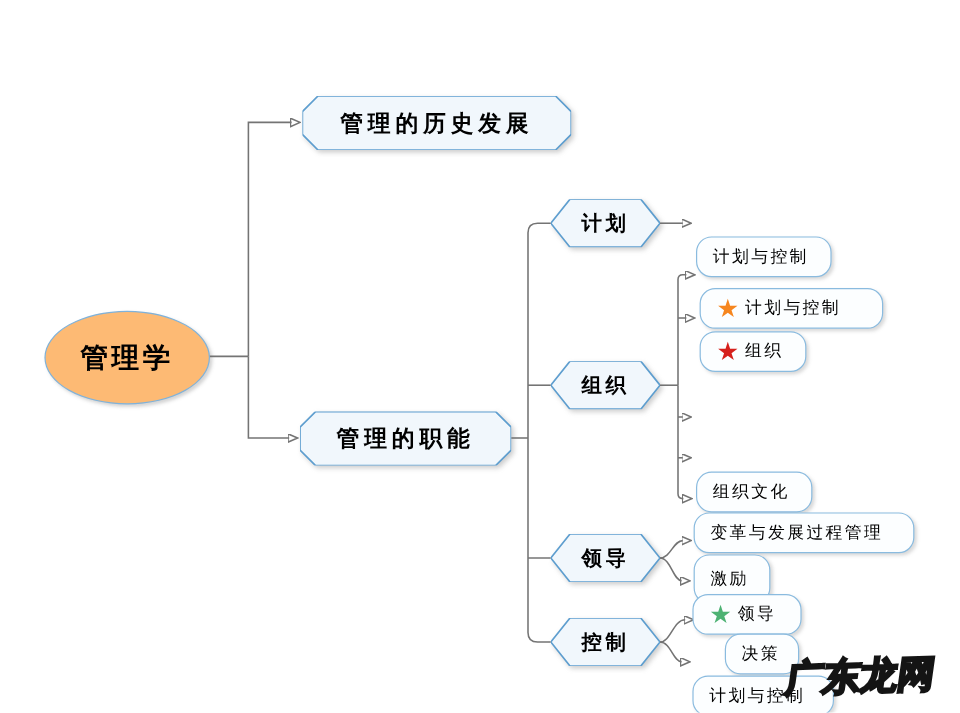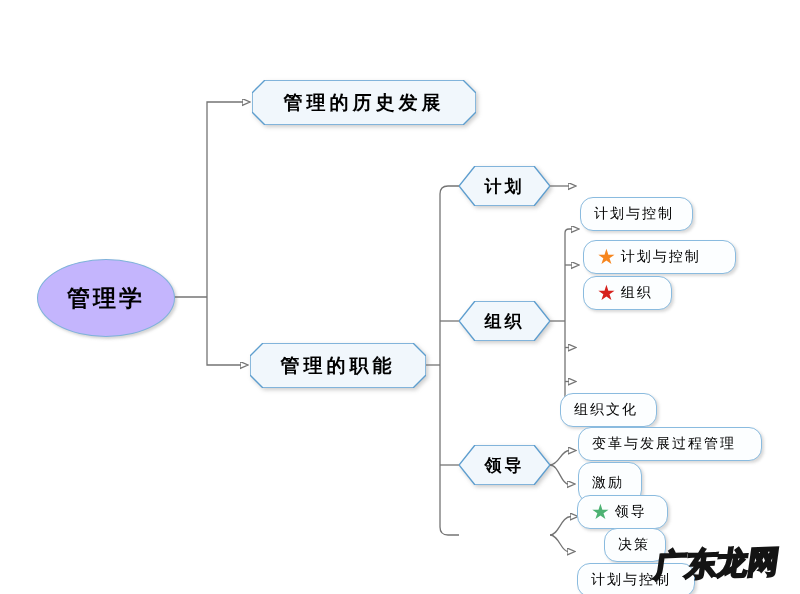--- a/index.html
+++ b/index.html
@@ -8,21 +8,21 @@
     font-family:"DejaVu Sans","Liberation Sans",sans-serif;
   }
   .wires{position:absolute;left:0;top:0;z-index:0;}
   .wires path{stroke:#747474;stroke-width:1.3;fill:none;}
   .node{position:absolute;z-index:1;display:flex;align-items:center;justify-content:center;}
   .shape{position:absolute;left:0;top:0;width:100%;height:100%;
          filter:drop-shadow(2px 2px 2px rgba(110,110,110,.35));}
   .shape polygon{fill:#f1f7fc;stroke:#5e9ecf;stroke-width:1.4;}
   .lbl{position:relative;z-index:2;color:#000;white-space:nowrap;}
   .root-node{
-    background:#c4b5fd;border:1.6px solid #7fb2da;border-radius:50%;
+    background:#fdba74;border:1.6px solid #7fb2da;border-radius:50%;
     box-shadow:2px 2px 3px rgba(110,110,110,.3);
   }
   .root-lbl{font-size:23px;font-weight:bold;letter-spacing:3px;}
   .oct-lbl{font-size:19px;font-weight:bold;letter-spacing:4px;}
   .hex-lbl{font-size:17px;font-weight:bold;letter-spacing:3px;}
   .pill{
     background:#fcfeff;border:1.3px solid #8abbdf;border-radius:13px;
     box-shadow:2px 2px 3px rgba(120,120,120,.28);
     justify-content:flex-start;padding:16px 13px;box-sizing:border-box;margin-top:24px;
   }
@@ -103,37 +103,43 @@
     <span class="lbl hex-lbl">组织</span>
   </div>
 
   <div class="node" style="left:459px;top:445px;width:91px;height:40px">
     <svg class="shape" viewBox="0 0 91 40" preserveAspectRatio="none">
       <polygon points="0,20 16,0 75,0 91,20 75,40 16,40"></polygon>
     </svg>
     <span class="lbl hex-lbl">领导</span>
   </div>
 
+  <div class="node" style="left:459px;top:515px;width:91px;height:40px">
+    <svg class="shape" viewBox="0 0 91 40" preserveAspectRatio="none">
+      <polygon points="0,20 16,0 75,0 91,20 75,40 16,40"></polygon>
+    </svg>
+    <span class="lbl hex-lbl">控制</span>
+  </div>
 
   <div class="node pill" style="left:580px;top:173px;width:113px;height:25px">
     <span class="lbl pill-lbl">计划与控制</span>
   </div>
 
   <div class="node pill" style="left:583px;top:216px;width:153px;height:26px">
     <span class="star star-orange">★</span>
     <span class="lbl pill-lbl">计划与控制</span>
   </div>
 
   <div class="node pill" style="left:583px;top:252px;width:89px;height:26px">
     <span class="star star-red">★</span>
     <span class="lbl pill-lbl">组织</span>
   </div>
 
 
-  <div class="node pill" style="left:560px;top:369px;width:97px;height:25px">
+  <div class="node pill" style="left:580px;top:369px;width:97px;height:25px">
     <span class="lbl pill-lbl">组织文化</span>
   </div>
 
   <div class="node pill" style="left:578px;top:403px;width:184px;height:20px">
     <span class="lbl pill-lbl">变革与发展过程管理</span>
   </div>
 
   <div class="node pill" style="left:578px;top:438px;width:64px;height:41px">
     <span class="lbl pill-lbl">激励</span>
   </div>

